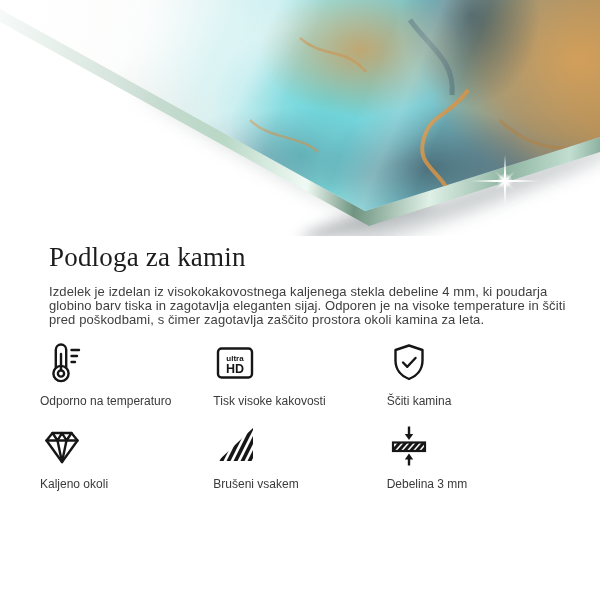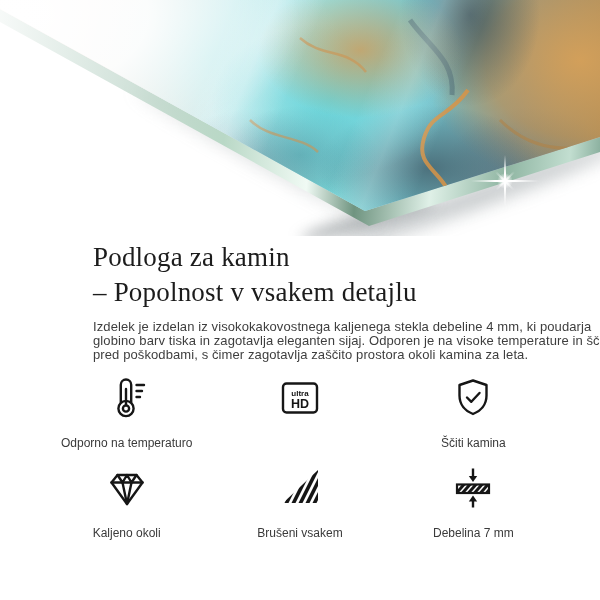--- a/index.html
+++ b/index.html
@@ -57,33 +57,33 @@
            background:linear-gradient(90deg, transparent, #fff 35%, #fff 65%, transparent); }
   .ray-v { left:-1px; top:-26px; width:2px; height:52px;
            background:linear-gradient(180deg, transparent, #fff 35%, #fff 65%, transparent); }
   .ray-d1,.ray-d2 { left:-13px; top:-0.75px; width:26px; height:1.5px;
            background:linear-gradient(90deg, transparent, rgba(255,255,255,.9), transparent); }
   .ray-d1 { transform:rotate(45deg); } .ray-d2 { transform:rotate(-45deg); }
   .core  { left:-8px; top:-8px; width:16px; height:16px; border-radius:50%;
            background:radial-gradient(circle, #fff 0%, rgba(255,255,255,.55) 40%, transparent 70%); }
 
   
-  .content { padding:0 49px;margin-left:44px; }
+  .content { padding:0 49px; }
   h1 { margin-top:4px; font-family:"Liberation Serif", serif; font-weight:400;
        font-size:27px; line-height:35px; color:#1c1c1c; letter-spacing:.2px; }
   .desc { margin-top:10px; width:524px; font-size:13px; line-height:14px;
           color:#3e3e3e; letter-spacing:.1px; }
 
   
   .features { margin:14px 40px 0; display:grid;
               grid-template-columns:1fr 1fr 1fr; row-gap:16px; }
-  .cell { display:flex; flex-direction:column; align-items:center; }
+  .cell { display:flex; flex-direction:column; align-items:flex-start; }
   .ic   { height:44px; display:flex; align-items:flex-end; justify-content:center; }
   .ic svg { width:44px; height:44px; }
-  .lbl  { margin-top:16px; font-size:12px; color:#3a3a3a; }
+  .lbl  { margin-top:9px; font-size:12px; color:#3a3a3a; }
 
   .st { fill:none; stroke:#161616; stroke-width:2.4; stroke-linecap:round; stroke-linejoin:round; }
   .tiny  { font:bold 8px   "Liberation Sans", sans-serif; fill:#141414; }
   .big   { font:bold 12.5px "Liberation Sans", sans-serif; fill:#141414; }
 </style>
 </head>
 <body>
 
 <div class="hero">
   <div class="shadow-main"></div>
@@ -104,21 +104,20 @@
       <span class="ray-d2"></span>
     <span class="ray-h"></span>
       <span class="ray-v"></span>
       <span class="core"></span>
   </div>
 </div>
 
 <div class="content">
   <h1>
     <div>Podloga za kamin</div>
-    <div>– Popolnost v vsakem detajlu</div>
   </h1>
   <p class="desc">Izdelek je izdelan iz visokokakovostnega kaljenega stekla debeline 4 mm, ki poudarja globino barv tiska in zagotavlja eleganten sijaj. Odporen je na visoke temperature in ščiti pred poškodbami, s čimer zagotavlja zaščito prostora okoli kamina za leta.</p>
 </div>
 
 <div class="features">
 
   <div class="cell">
     <div class="ic">
       <svg viewBox="0 0 44 44">
         <circle class="st" cx="21" cy="32.5" r="7.6" fill="#fff"></circle>
@@ -134,20 +133,21 @@
   </div>
 
   <div class="cell">
     <div class="ic">
       <svg viewBox="0 0 44 44">
         <rect class="st" x="5" y="7.5" width="34" height="29" rx="3.5" stroke-width="2.6"></rect>
         <text class="tiny" x="22" y="19.5" text-anchor="middle">ultra</text>
         <text class="big" x="22" y="32" text-anchor="middle">HD</text>
       </svg>
     </div>
+    <div class="lbl">Tisk visoke kakovosti</div>
   </div>
 
   <div class="cell">
     <div class="ic">
       <svg viewBox="0 0 44 44">
         <path class="st" d="M22,4.5 L35.5,9 v10.5 c0,9.3 -6,15.6 -13.5,18.5 C14.5,35.1 8.5,28.8 8.5,19.5 V9 Z"></path>
         <path class="st" d="M16,21.5 l4.3,4.3 L28.5,17"></path>
       </svg>
     </div>
     <div class="lbl">Ščiti kamina</div>
@@ -202,16 +202,16 @@
           <line x1="26" y1="31" x2="40" y2="15"></line>
           <line x1="32" y1="31" x2="46" y2="15"></line>
         </g>
         <rect x="6" y="18.5" width="32" height="8.5" fill="none" stroke="#161616" stroke-width="2.2"></rect>
         <line x1="22" y1="2.5" x2="22" y2="10" stroke="#161616" stroke-width="2.4"></line>
         <polygon points="17.8,10 26.2,10 22,16" fill="#161616"></polygon>
         <line x1="22" y1="41.5" x2="22" y2="35" stroke="#161616" stroke-width="2.4"></line>
         <polygon points="17.8,35.5 26.2,35.5 22,29.5" fill="#161616"></polygon>
       </svg>
     </div>
-    <div class="lbl">Debelina 7 mm</div>
+    <div class="lbl">Debelina 3 mm</div>
   </div>
 
 </div>
 
 </body></html>

